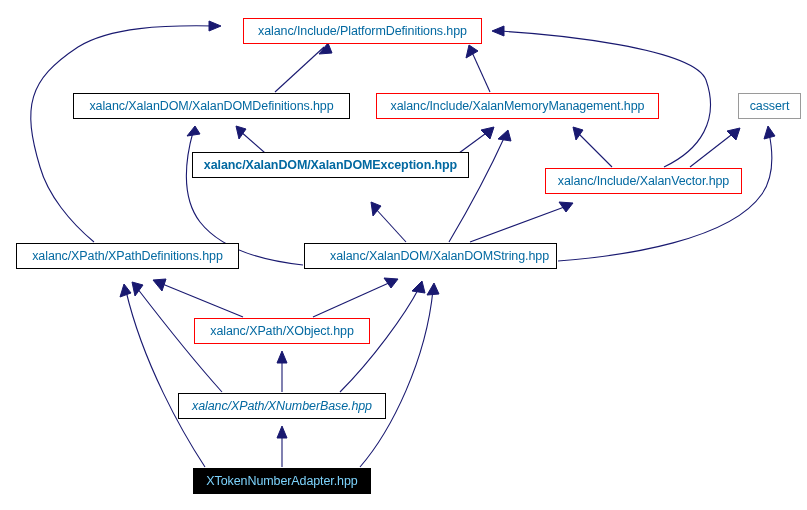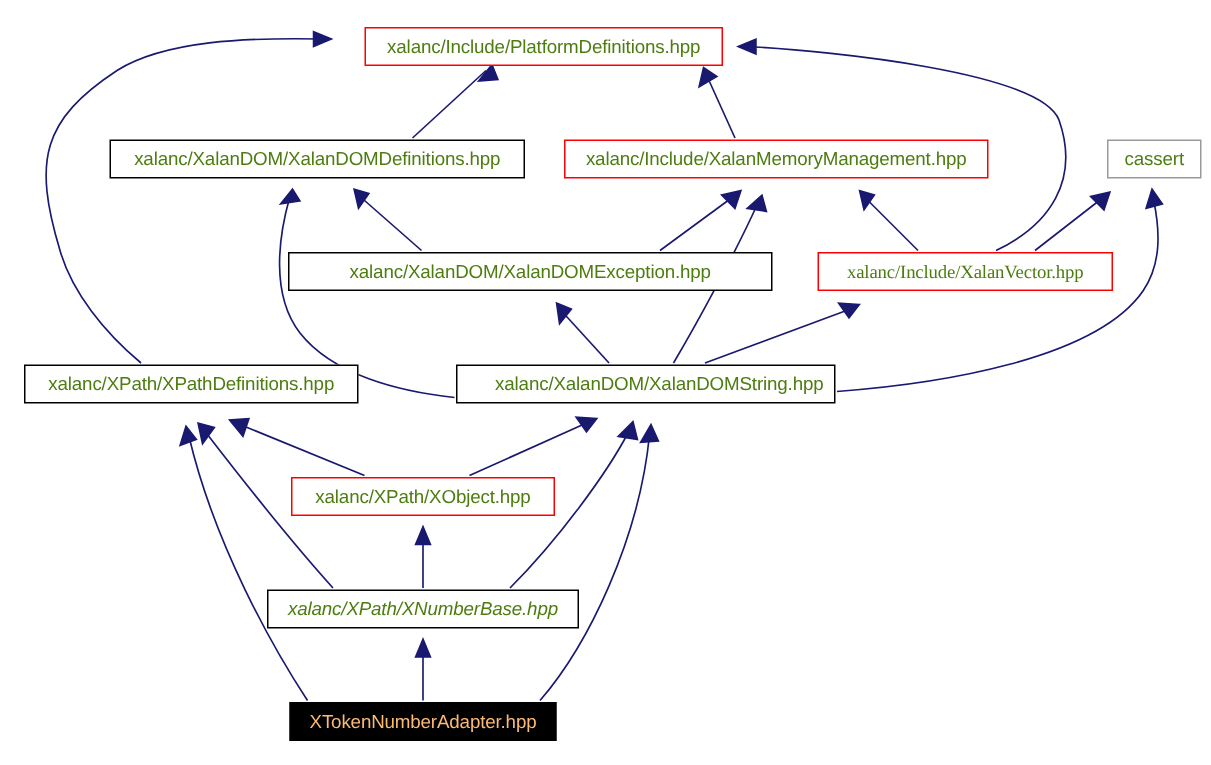--- a/index.html
+++ b/index.html
@@ -26,37 +26,37 @@
     position: absolute;
     box-sizing: border-box;
     display: flex;
     align-items: center;
     justify-content: center;
     height: 26px;
     background: #ffffff;
     border: 1px solid #000000;
     font-size: 12.5px;
     line-height: 1;
-    color: #4d7c0f;
+    color: #0369a1;
     white-space: nowrap;
     letter-spacing: -0.1px;
     z-index: 5;
     cursor: pointer;
   }
   .node.red {
     border-color: #ff0000;
   }
   .node.gray {
     border-color: #9a9a9a;
     justify-content: center;
   }
   .node.current {
     background: #000000;
     border-color: #000000;
-    color: #fdba74;
+    color: #7dd3fc;
     cursor: default;
   }
   .node .label {
     display: block;
     padding: 0 7px;
   }
 </style>
 </head>
 <body>
 
@@ -168,25 +168,25 @@
   </div>
 
   <div class="node" style="left:73px; top:93px; width:277px;">
     <span class="label">xalanc/XalanDOM/XalanDOMDefinitions.hpp</span>
   </div>
 
   <div class="node gray" style="left:738px; top:93px; width:63px;">
     <span class="label">cassert</span>
   </div>
 
-  <div class="node" style="left:192px; top:168px; width:323px;">
+  <div class="node" style="left:192px; top:152px; width:277px;font-weight:bold;">
     <span class="label">xalanc/XalanDOM/XalanDOMException.hpp</span>
   </div>
 
-  <div class="node red" style="left:545px; top:168px; width:197px;font-family:Liberation Serif, serif;">
+  <div class="node red" style="left:545px; top:168px; width:197px;">
     <span class="label">xalanc/Include/XalanVector.hpp</span>
   </div>
 
   <div class="node" style="left:16px; top:243px; width:223px;">
     <span class="label">xalanc/XPath/XPathDefinitions.hpp</span>
   </div>
 
   <div class="node" style="left:304px; top:243px; width:253px;justify-content:flex-end;">
     <span class="label">xalanc/XalanDOM/XalanDOMString.hpp</span>
   </div>

